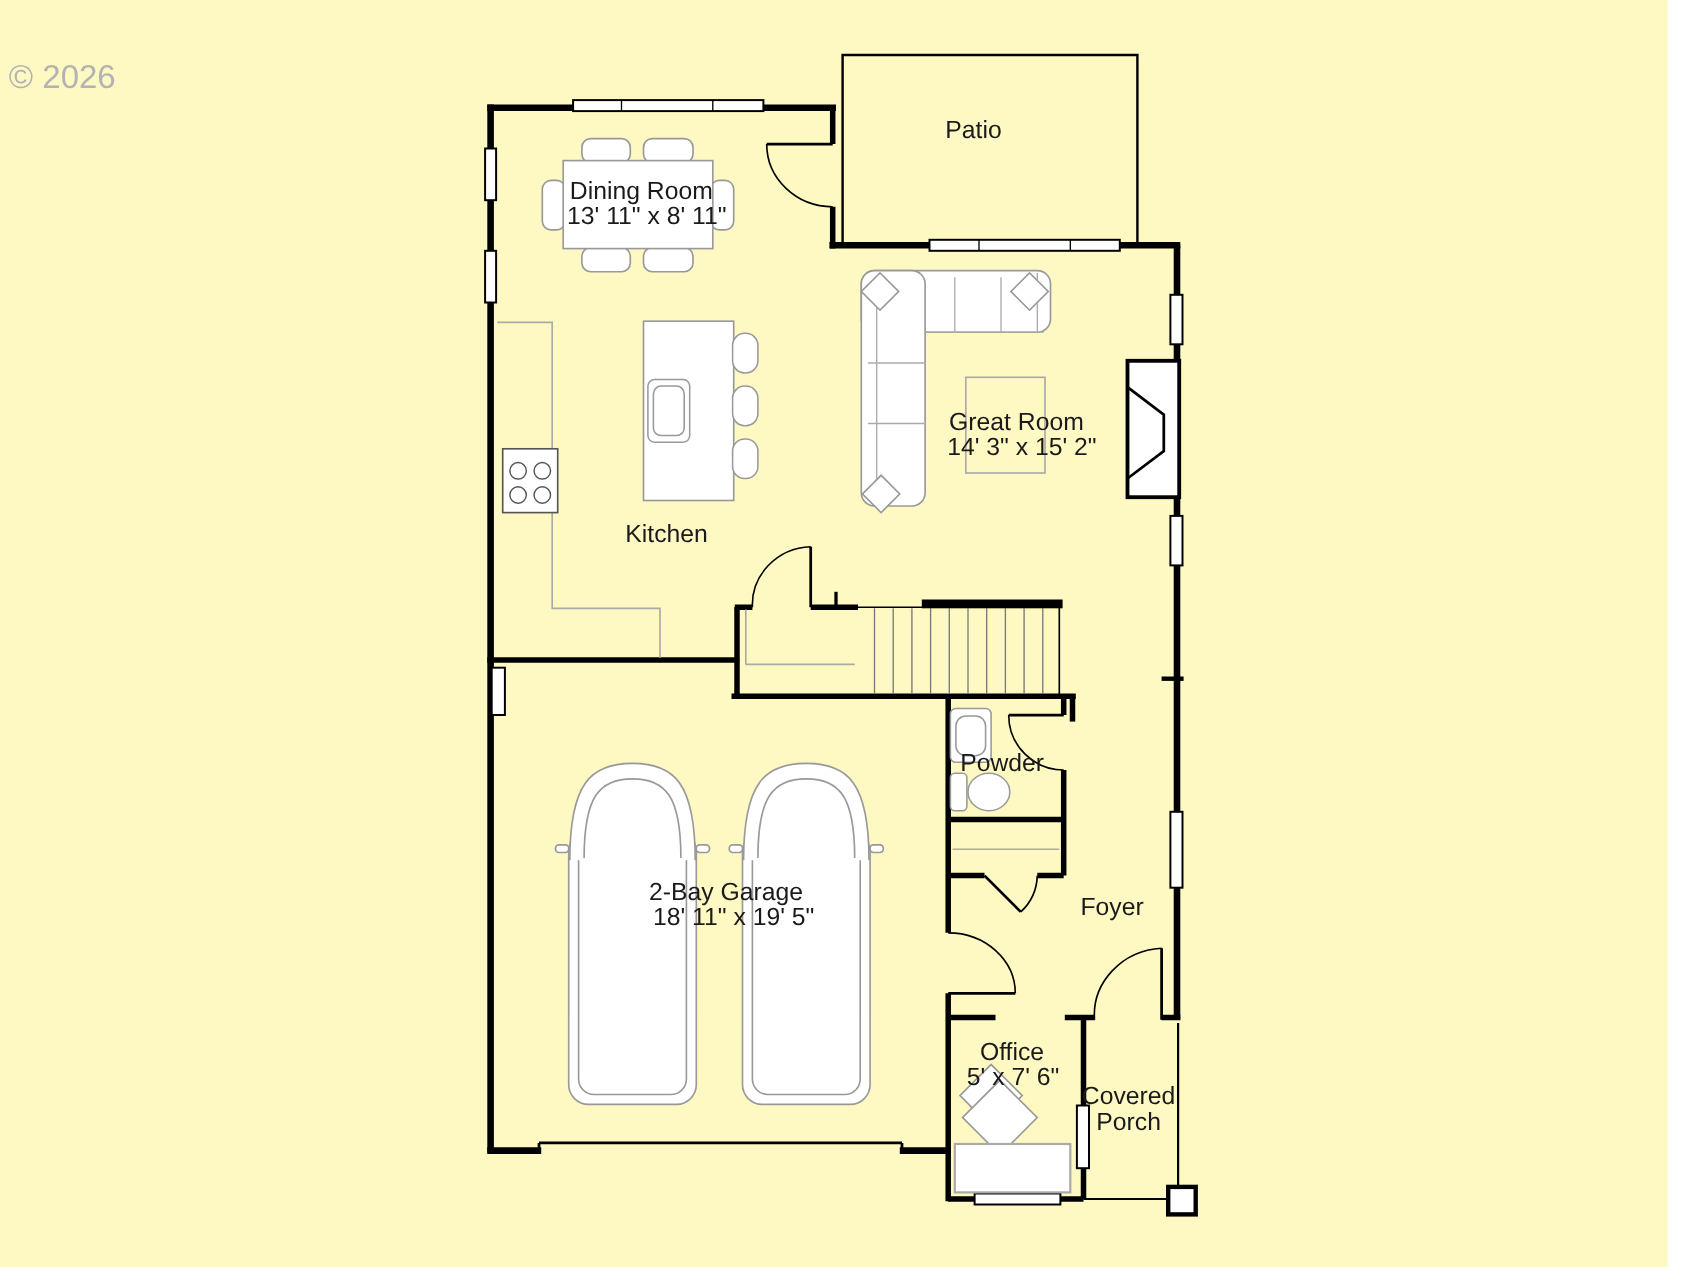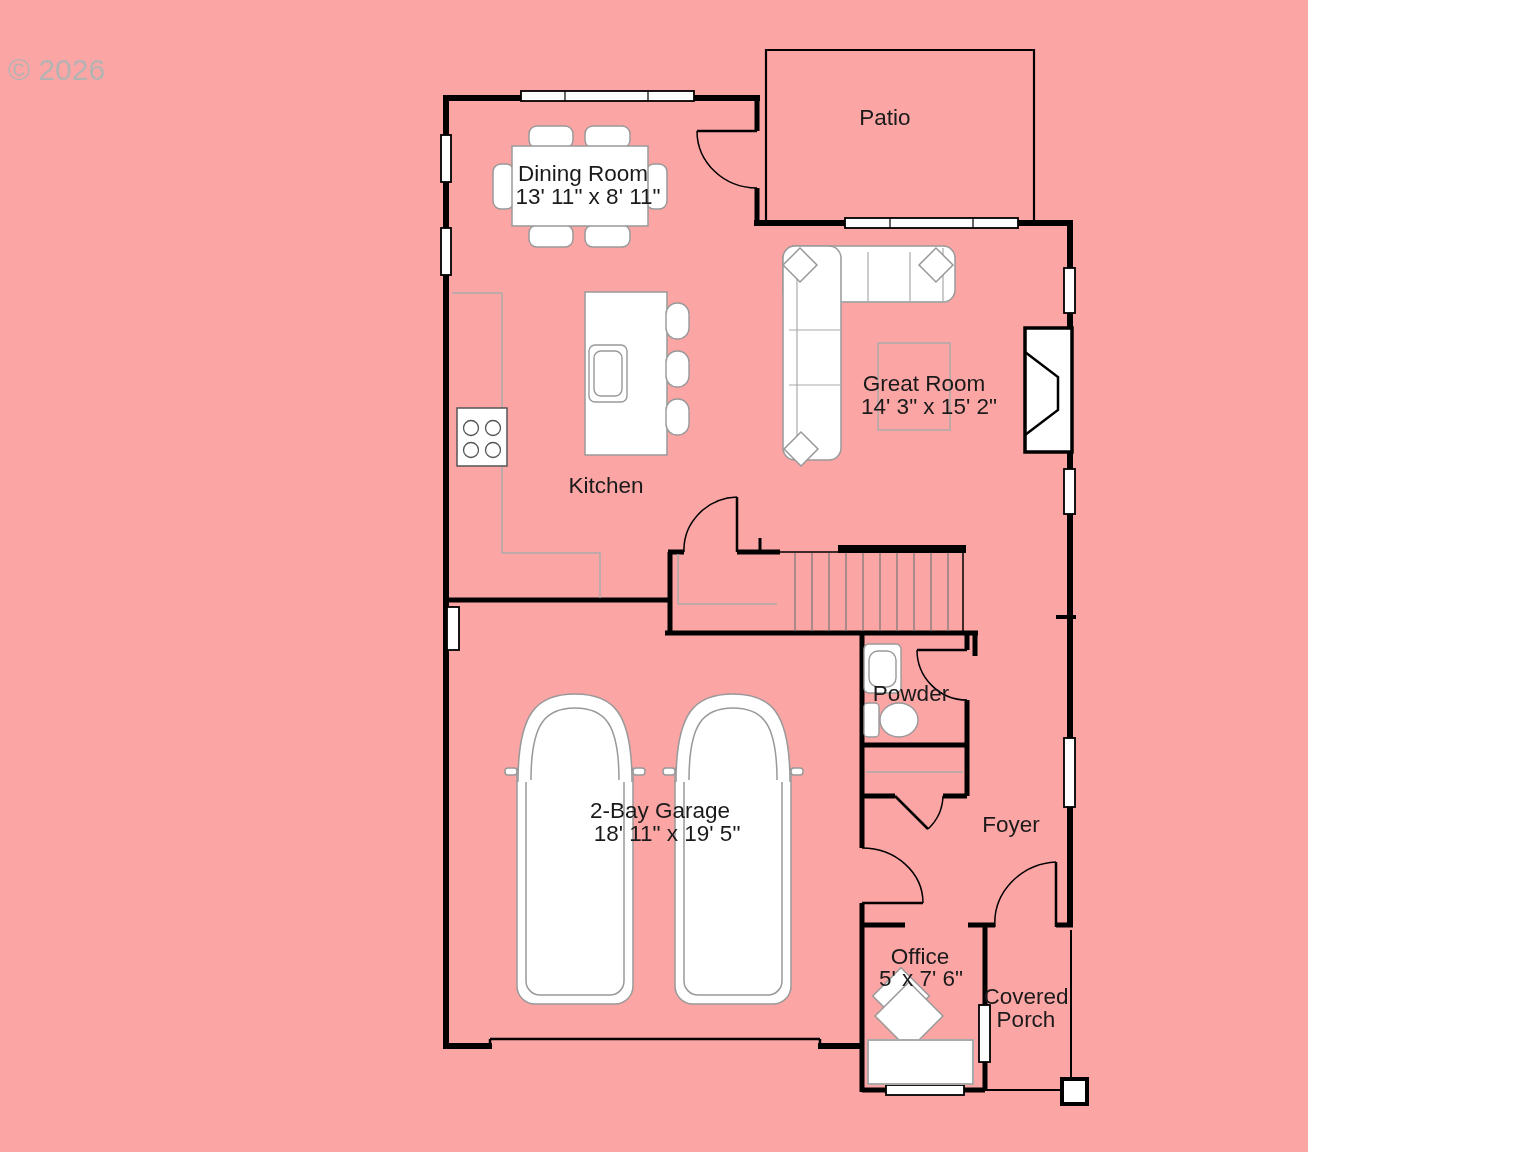--- a/index.html
+++ b/index.html
@@ -1,16 +1,16 @@
 <!DOCTYPE html>
 <html><head>
 <meta charset="utf-8">
 <style>
   html,body{margin:0;padding:0;background:#ffffff;}
-  .page{position:relative;width:1308px;height:1152px;background:#fca5a5;overflow:hidden;
+  .page{position:relative;width:1516px;height:1152px;background:#fef9c3;overflow:hidden;
         font-family:"Liberation Sans", sans-serif;}
   svg{position:absolute;left:0;top:0;}
   text.room-label{font-family:"Liberation Sans", sans-serif;font-size:22.5px;fill:#1a1a1a;text-anchor:middle;}
   text.watermark{font-family:"Liberation Sans", sans-serif;font-size:30px;fill:#b3b3b3;text-anchor:start;}
   .wall{stroke:#000;fill:none;}
   .thinwall{stroke:#000;fill:none;}
   .furn{stroke:#999;fill:#fff;}
   .furnline{stroke:#aaa;fill:none;}
   .door{stroke:#000;fill:none;}
   .win{fill:#fff;stroke:#000;stroke-width:1.8;}

